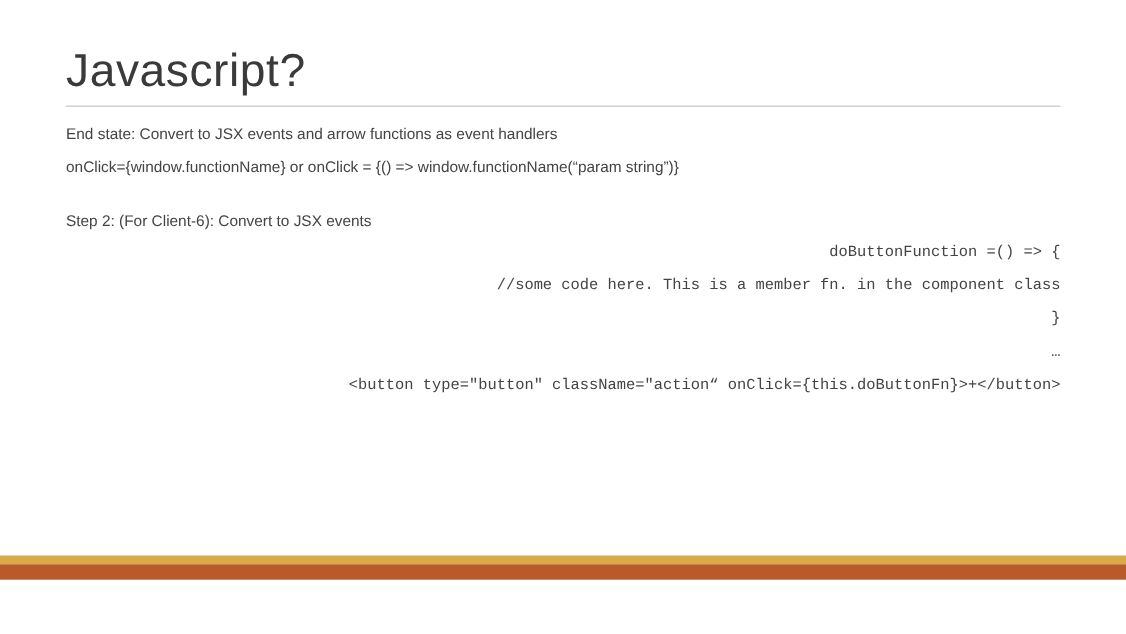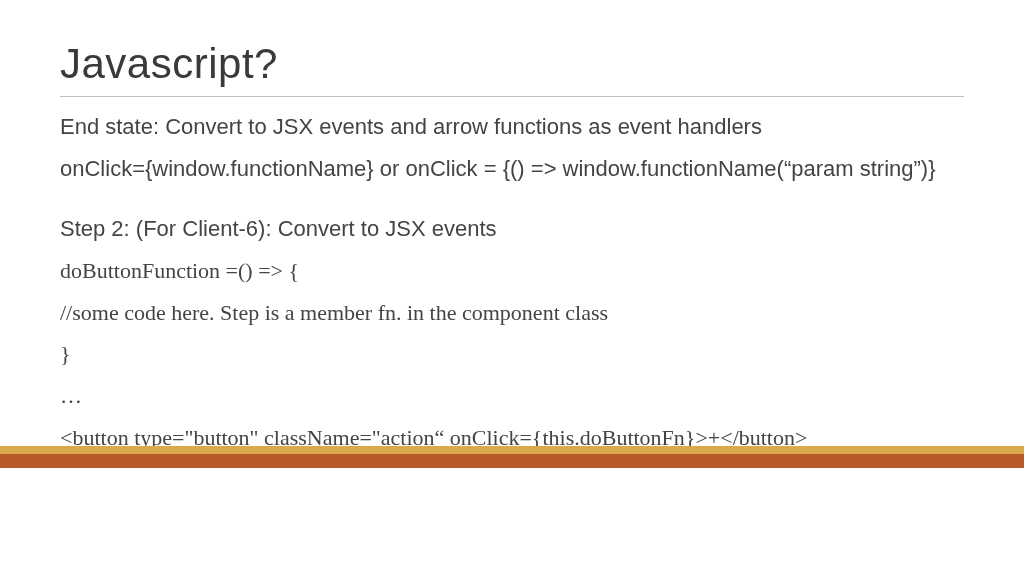--- a/index.html
+++ b/index.html
@@ -8,48 +8,49 @@
     width: 1024px;
     height: 576px;
     background: #ffffff;
     font-family: "Segoe UI", "Helvetica Neue", Arial, sans-serif;
     color: #333;
     overflow: hidden;
   }
   .slide {
     position: relative;
     width: 1024px;
-    height: 468px;
+    height: 527px;
     box-sizing: border-box;
     padding: 40px 60px 0 60px;
   }
   .title {
     font-size: 42px;
     font-weight: 300;
     color: #3a3a3a;
     margin: 0 0 8px 0;
     letter-spacing: 0.5px;
   }
   .rule {
     border: none;
     border-top: 1px solid #bfbfbf;
     margin: 0 0 14px 0;
   }
   .body p {
     margin: 0 0 10px 0;
-    font-size: 22px;
+    font-size: 14px;
     line-height: 1.45;
     color: #444;
   }
   .spacer { height: 18px; }
   .code {
-    font-family: Liberation Serif, serif;
+    font-family: Liberation Mono, monospace;
     color: #4e8f3e;
     font-size: 18px;
     line-height: 1.45;
+    text-align: right;
   }
   .code-tight { line-height: 1.15; margin-bottom: 4px; }
   .footer {
     position: absolute;
     left: 0;
     bottom: 0;
     width: 1024px;
   }
   .footer .bar1 {
     height: 8px;
@@ -65,21 +66,21 @@
 
 <div class="slide">
   <h1 class="title">Javascript?</h1>
   <hr class="rule">
   <div class="body">
     <p>End state: Convert to JSX events and arrow functions as event handlers</p>
     <p>onClick={window.functionName} or onClick = {() =&gt; window.functionName(“param string”)}</p>
     <div class="spacer"></div>
     <p>Step 2: (For Client-6): Convert to JSX events</p>
     <p class="code">doButtonFunction =() =&gt; {</p>
-    <p class="code">//some code here.  Step is a member fn. in the component class</p>
+    <p class="code">//some code here.  This is a member fn. in the component class</p>
     <p class="code">}</p>
     <p class="code">…</p>
     <p class="code code-tight">&lt;button type="button" className="action“ onClick={this.doButtonFn}&gt;+&lt;/button&gt;</p>
   </div>
   <div class="footer">
     <div class="bar1"></div>
     <div class="bar2"></div>
   </div>
 </div>
 

